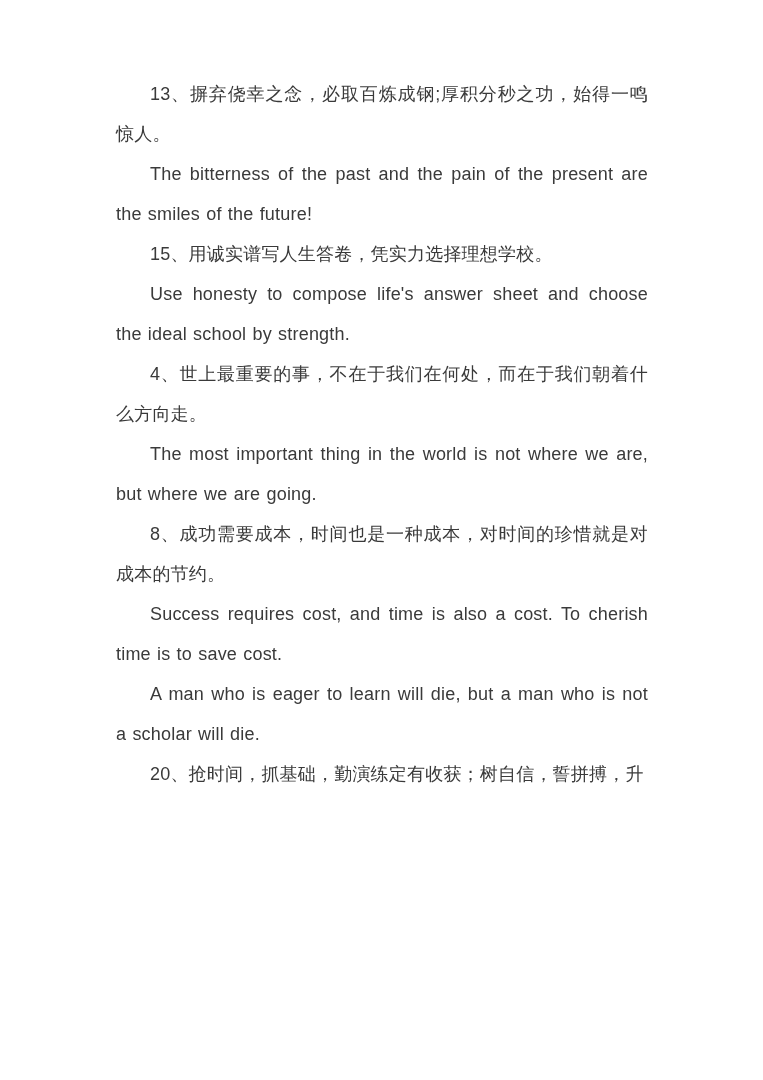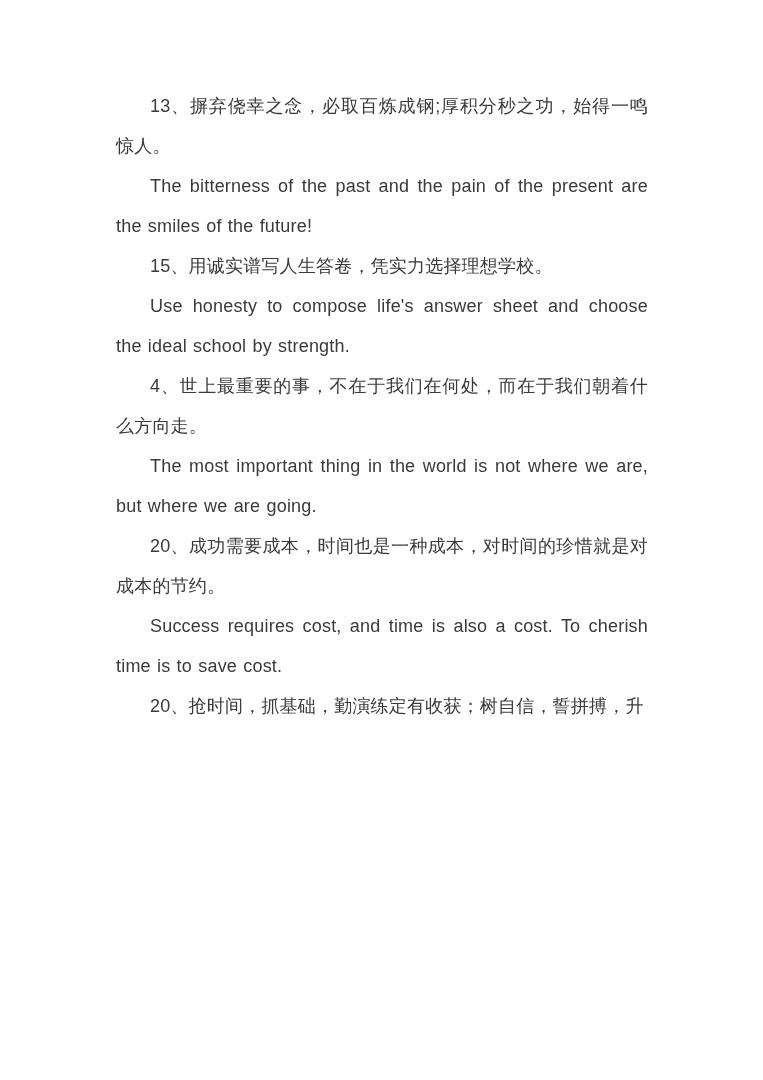--- a/index.html
+++ b/index.html
@@ -10,21 +10,21 @@
   .page {
     position: relative;
     width: 763px;
     height: 1080px;
     background: #ffffff;
     overflow: hidden;
     font-family: "Liberation Sans", "DejaVu Sans", sans-serif;
   }
   .content {
     position: absolute;
-    top: 86px;
+    top: 74px;
     left: 116px;
     width: 532px;
     color: #3a3a3a;
   }
   .content p {
     margin: 0;
     padding: 0;
     font-size: 18px;
     line-height: 40px;
     text-align: justify;
@@ -40,17 +40,18 @@
 <body>
 
 <div class="page">
   <div class="content">
     <p class="zh">13、摒弃侥幸之念，必取百炼成钢;厚积分秒之功，始得一鸣惊人。</p>
     <p class="en">The bitterness of the past and the pain of the present are the smiles of the future!</p>
     <p class="zh">15、用诚实谱写人生答卷，凭实力选择理想学校。</p>
     <p class="en">Use honesty to compose life's answer sheet and choose the ideal school by strength.</p>
     <p class="zh">4、世上最重要的事，不在于我们在何处，而在于我们朝着什么方向走。</p>
     <p class="en">The most important thing in the world is not where we are, but where we are going.</p>
-    <p class="zh">20、成功需要成本，时间也是一种成本，对时间的珍惜就是对成本的节约。</p>
+    <p class="zh">8、成功需要成本，时间也是一种成本，对时间的珍惜就是对成本的节约。</p>
     <p class="en">Success requires cost, and time is also a cost. To cherish time is to save cost.</p>
+    <p class="en">A man who is eager to learn will die, but a man who is not a scholar will die.</p>
     <p class="zh">20、抢时间，抓基础，勤演练定有收获；树自信，誓拼搏，升</p>
   </div>
 </div>
 
 </body></html>

